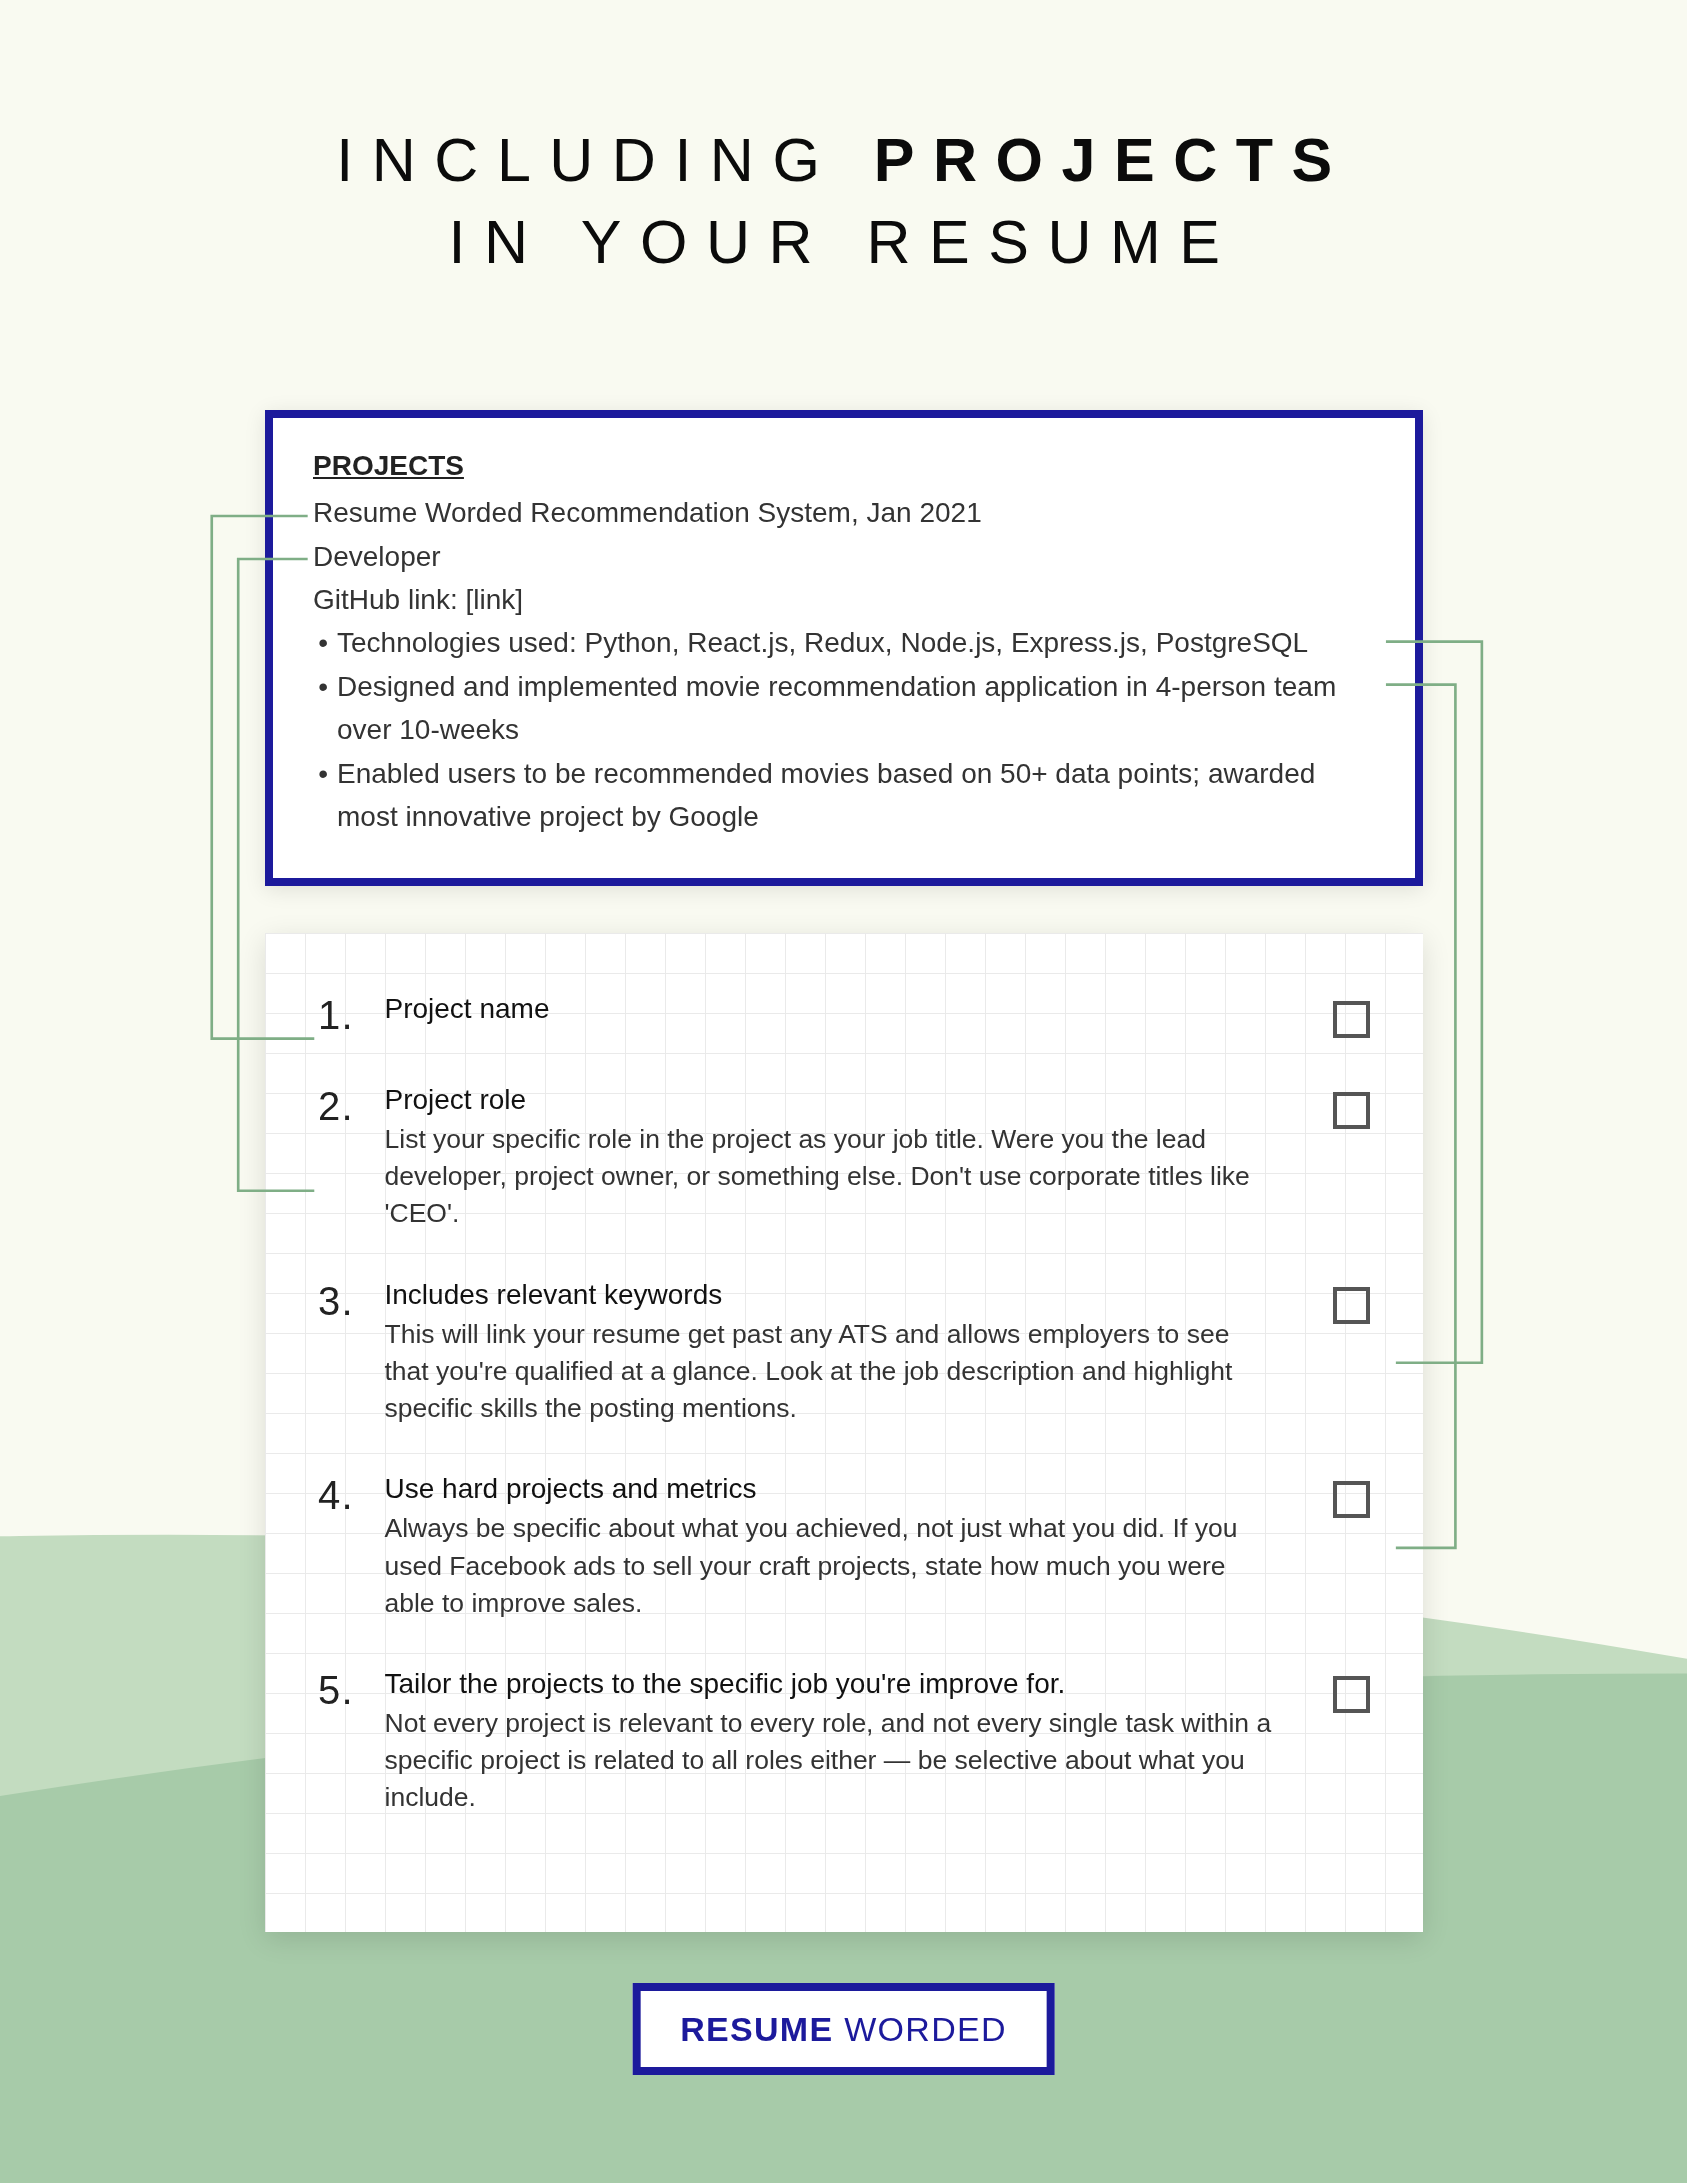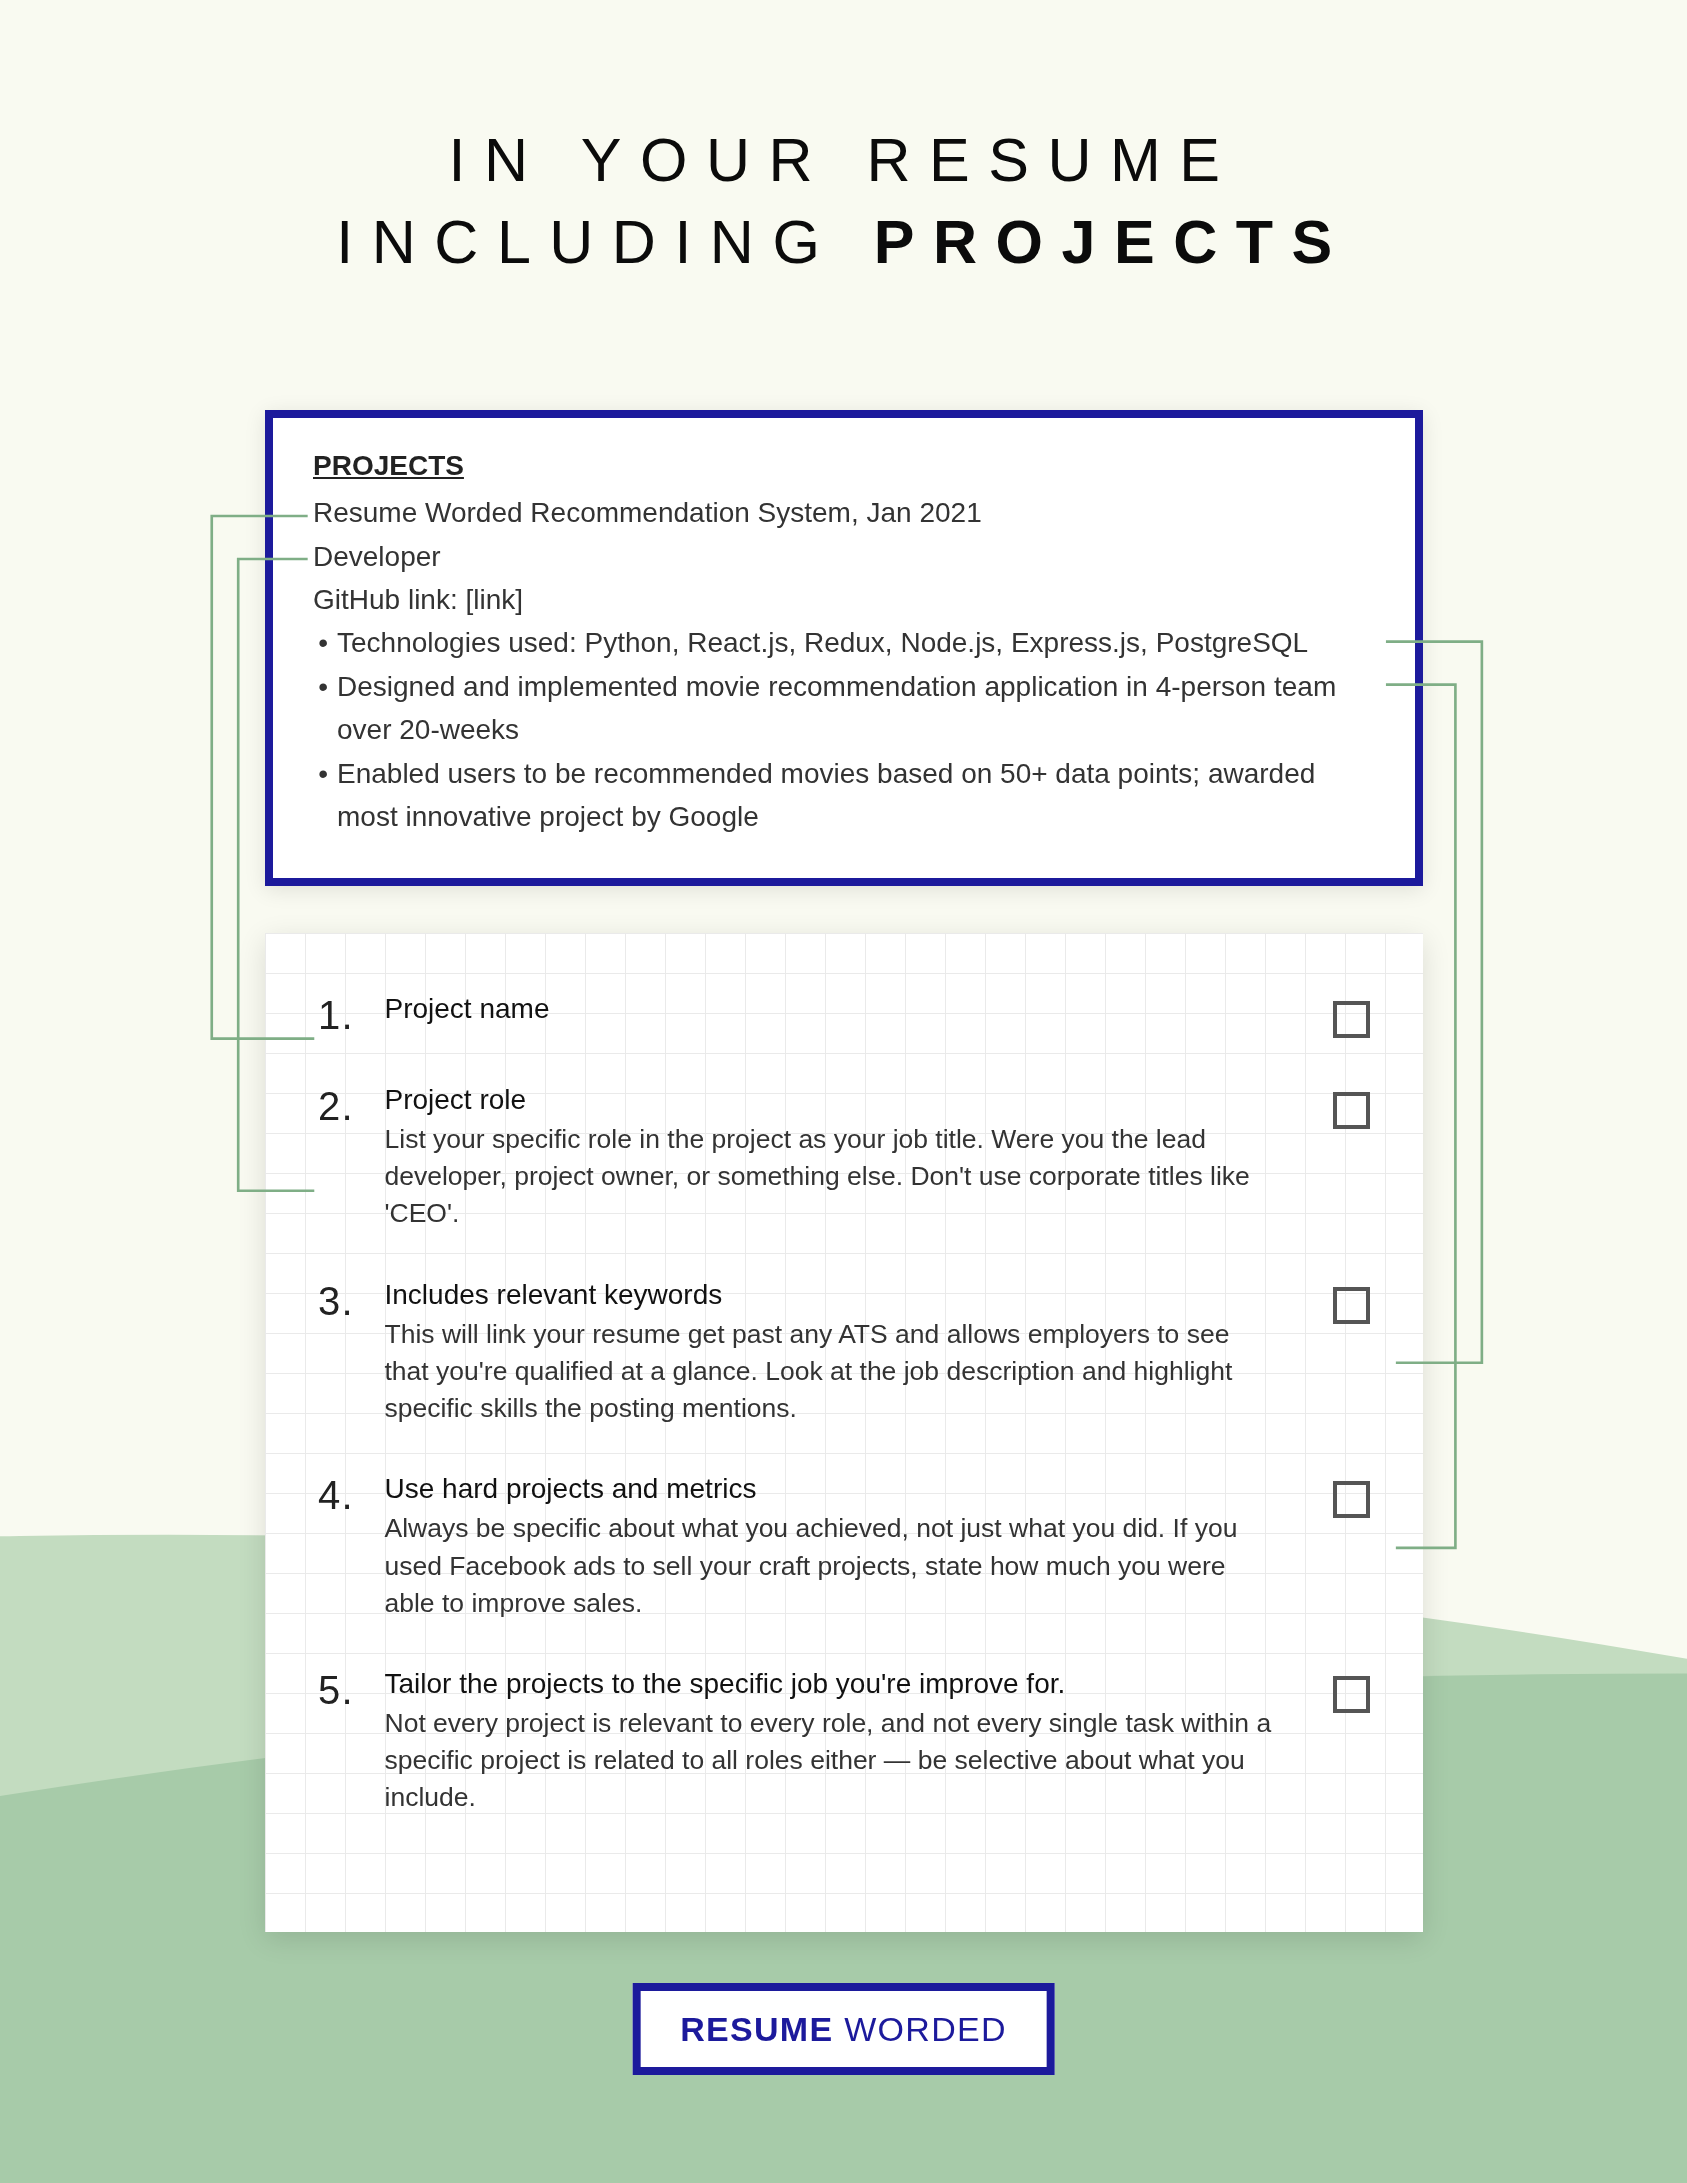--- a/index.html
+++ b/index.html
@@ -162,33 +162,33 @@
     stroke-width: 4;
   }
 </style>
 </head>
 <body>
 
 <div class="wave-back"></div>
 <div class="wave-front"></div>
 
 <div class="header">
-  <div class="line">In Your Resume</div>
   <div class="line">
     <span>Including </span><span class="bold">Projects</span>
   </div>
+  <div class="line">In Your Resume</div>
 </div>
 
 <div class="example">
   <div class="ex-heading">PROJECTS</div>
   <div class="ex-line">Resume Worded Recommendation System, Jan 2021</div>
   <div class="ex-line">Developer</div>
   <div class="ex-line">GitHub link: [link]</div>
   <div class="ex-bullet">Technologies used: Python, React.js, Redux, Node.js, Express.js, PostgreSQL</div>
-  <div class="ex-bullet">Designed and implemented movie recommendation application in 4-person team over 20-weeks</div>
+  <div class="ex-bullet">Designed and implemented movie recommendation application in 4-person team over 10-weeks</div>
   <div class="ex-bullet">Enabled users to be recommended movies based on 50+ data points; awarded most innovative project by Google</div>
 </div>
 
 <div class="checklist">
 
   <div class="item">
     <div class="num">1.</div>
     <div class="item-body">
       <div class="item-title">Project name</div>
     </div>

